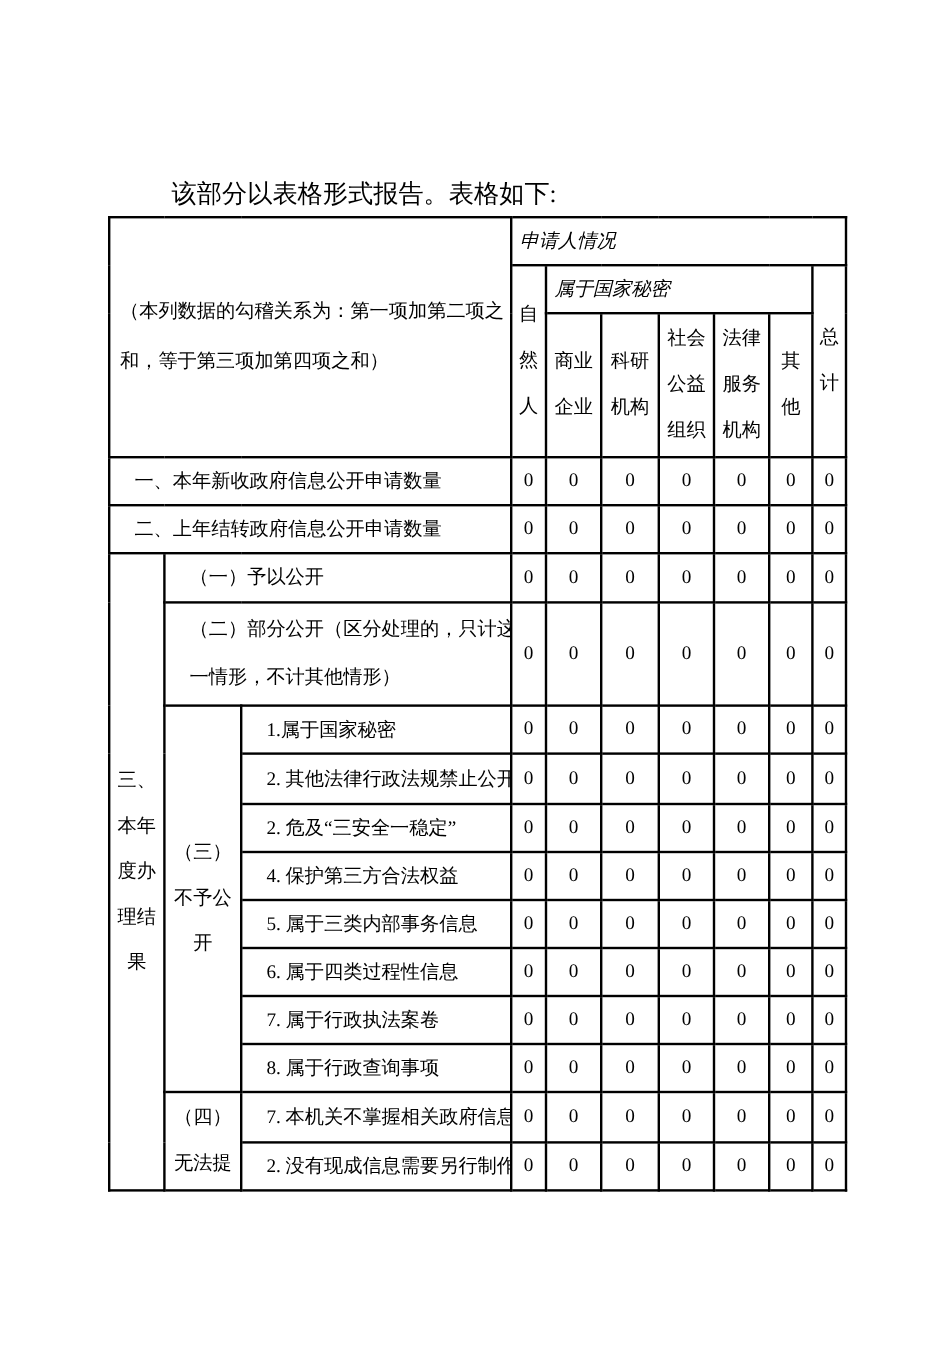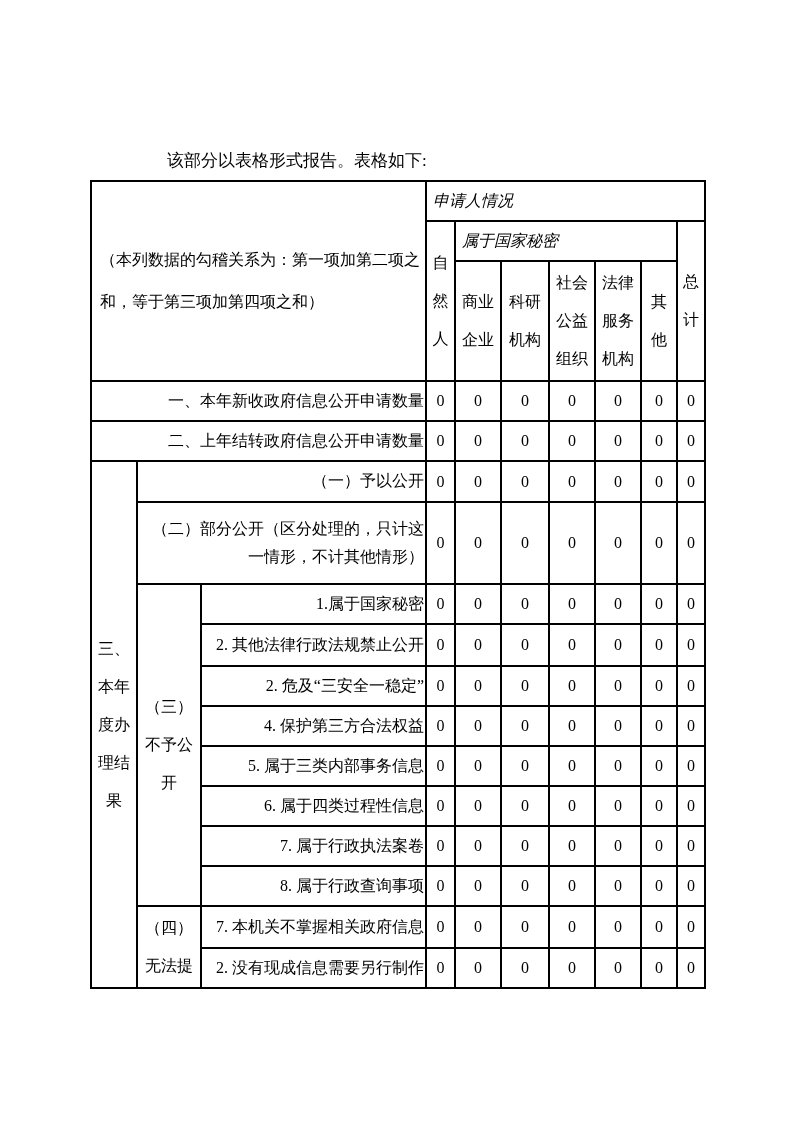--- a/index.html
+++ b/index.html
@@ -10,24 +10,23 @@
     height: 1122px;
     background: #ffffff;
     color: #000000;
     font-family: "Liberation Serif", "DejaVu Serif", serif;
     overflow: hidden;
   }
   .intro {
     position: absolute;
     left: 143px;
     top: 148px;
-    font-size: 17px;
+    font-size: 21px;
     line-height: 26px;
     white-space: pre;
-    margin-left: 24px;
   }
   table.report {
     position: absolute;
     left: 90px;
     top: 180px;
     width: 614px;
     border-collapse: collapse;
     table-layout: fixed;
   }
   table.report td {
@@ -57,26 +56,26 @@
     white-space: pre;
     font-style: italic;
   }
   td.stack {
     text-align: center;
     line-height: 38px;
     white-space: pre;
     padding: 2px 0;
   }
   td.label {
-    text-align: right;
-    padding: 2px 1px;
+    text-align: left;
+    padding: 2px 20px;
     white-space: pre;
   }
   td.label.wrap2 {
-    line-height: 28px;
+    line-height: 40px;
   }
   td.val {
     text-align: center;
     white-space: pre;
   }
 </style>
 </head>
 <body>
 
 <div class="page">

